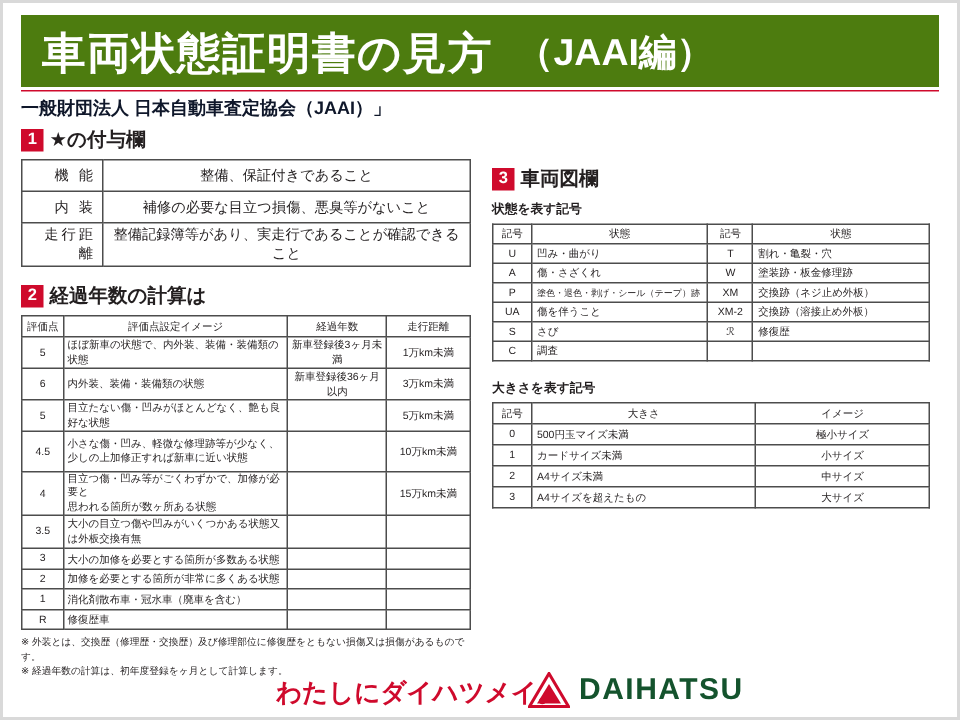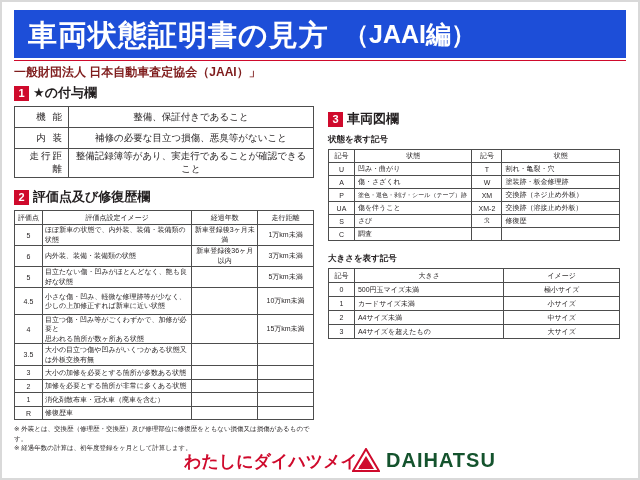--- a/index.html
+++ b/index.html
@@ -9,36 +9,36 @@
     font-family:"Liberation Sans","DejaVu Sans",sans-serif;
     background:#ffffff;
     color:#231f20;
     overflow:hidden;
   }
   .page { position:relative; width:640px; height:480px; border:2px solid #d9d9d9; }
 
   
   .header {
     position:absolute; left:12px; top:8px; width:612px; height:48px;
-    background:#1d4ed8;
+    background:#4d7c0f;
   }
   .header-title {
     position:absolute; left:14px; top:6px;
     font-size:29px; font-weight:bold; color:#ffffff;
     letter-spacing:1px;
     white-space:nowrap;
   }
   .header-sub {
     position:absolute; left:330px; top:8px;
     font-size:25px; font-weight:bold; color:#ffffff;
     white-space:nowrap;
   }
   .org {
     position:absolute; left:12px; top:62px;
-    font-size:12px; font-weight:bold; color:#7f1d1d;
+    font-size:12px; font-weight:bold; color:#0f172a;
     white-space:nowrap;
   }
 
   
   .num {
     display:inline-block; width:15px; height:15px;
     background:#cf0a2c; color:#fff; font-size:11px; font-weight:bold;
     text-align:center; line-height:15px; vertical-align:middle;
     margin-right:4px;
   }
@@ -145,21 +145,21 @@
         <td class="v">補修の必要な目立つ損傷、悪臭等がないこと</td>
       </tr>
       <tr>
         <td class="k">走行距離</td>
         <td class="v">整備記録簿等があり、実走行であることが確認できること</td>
       </tr>
     </tbody>
       </table>
 
     <div class="sec-title" style="margin-top:10px;">
-      <span class="num">2</span><span class="lbl">評価点及び修復歴欄</span>
+      <span class="num">2</span><span class="lbl">経過年数の計算は</span>
     </div>
 
     <table class="t2">
       <tbody>
           <tr>
         <th class="col-a">評価点</th>
         <th class="col-b">評価点設定イメージ</th>
         <th class="col-c">経過年数</th>
         <th class="col-d">走行距離</th>
       </tr>

